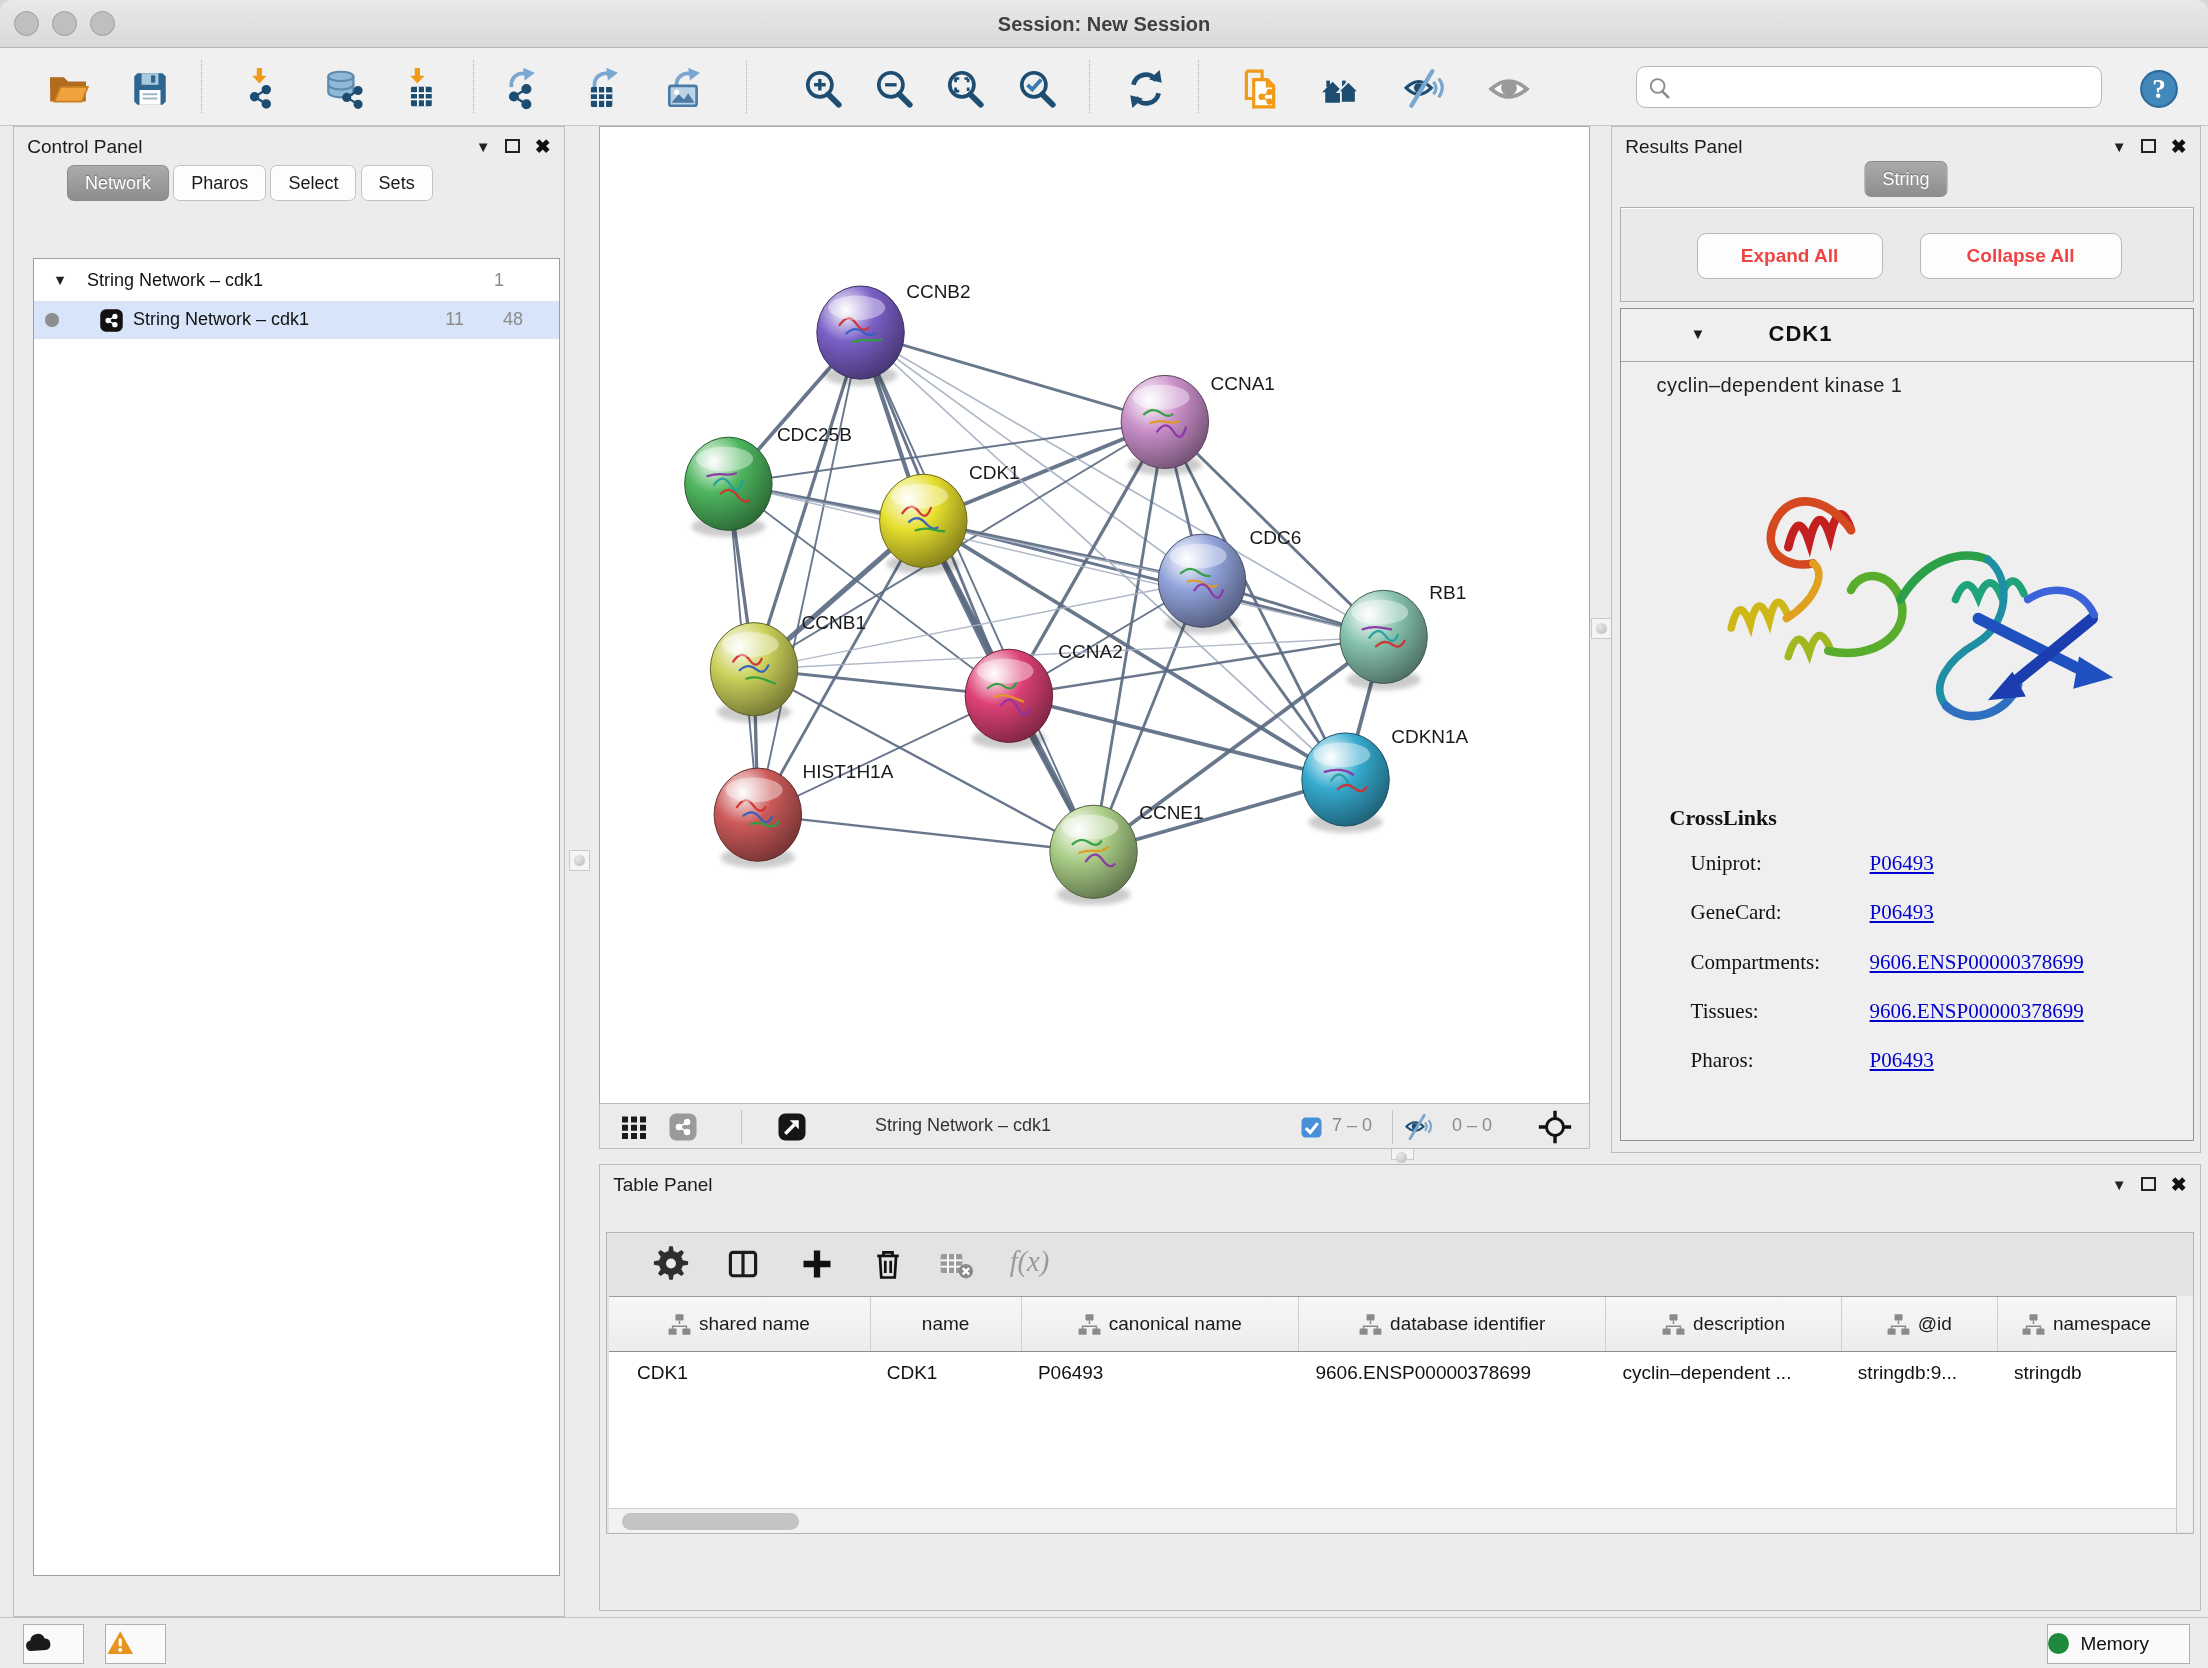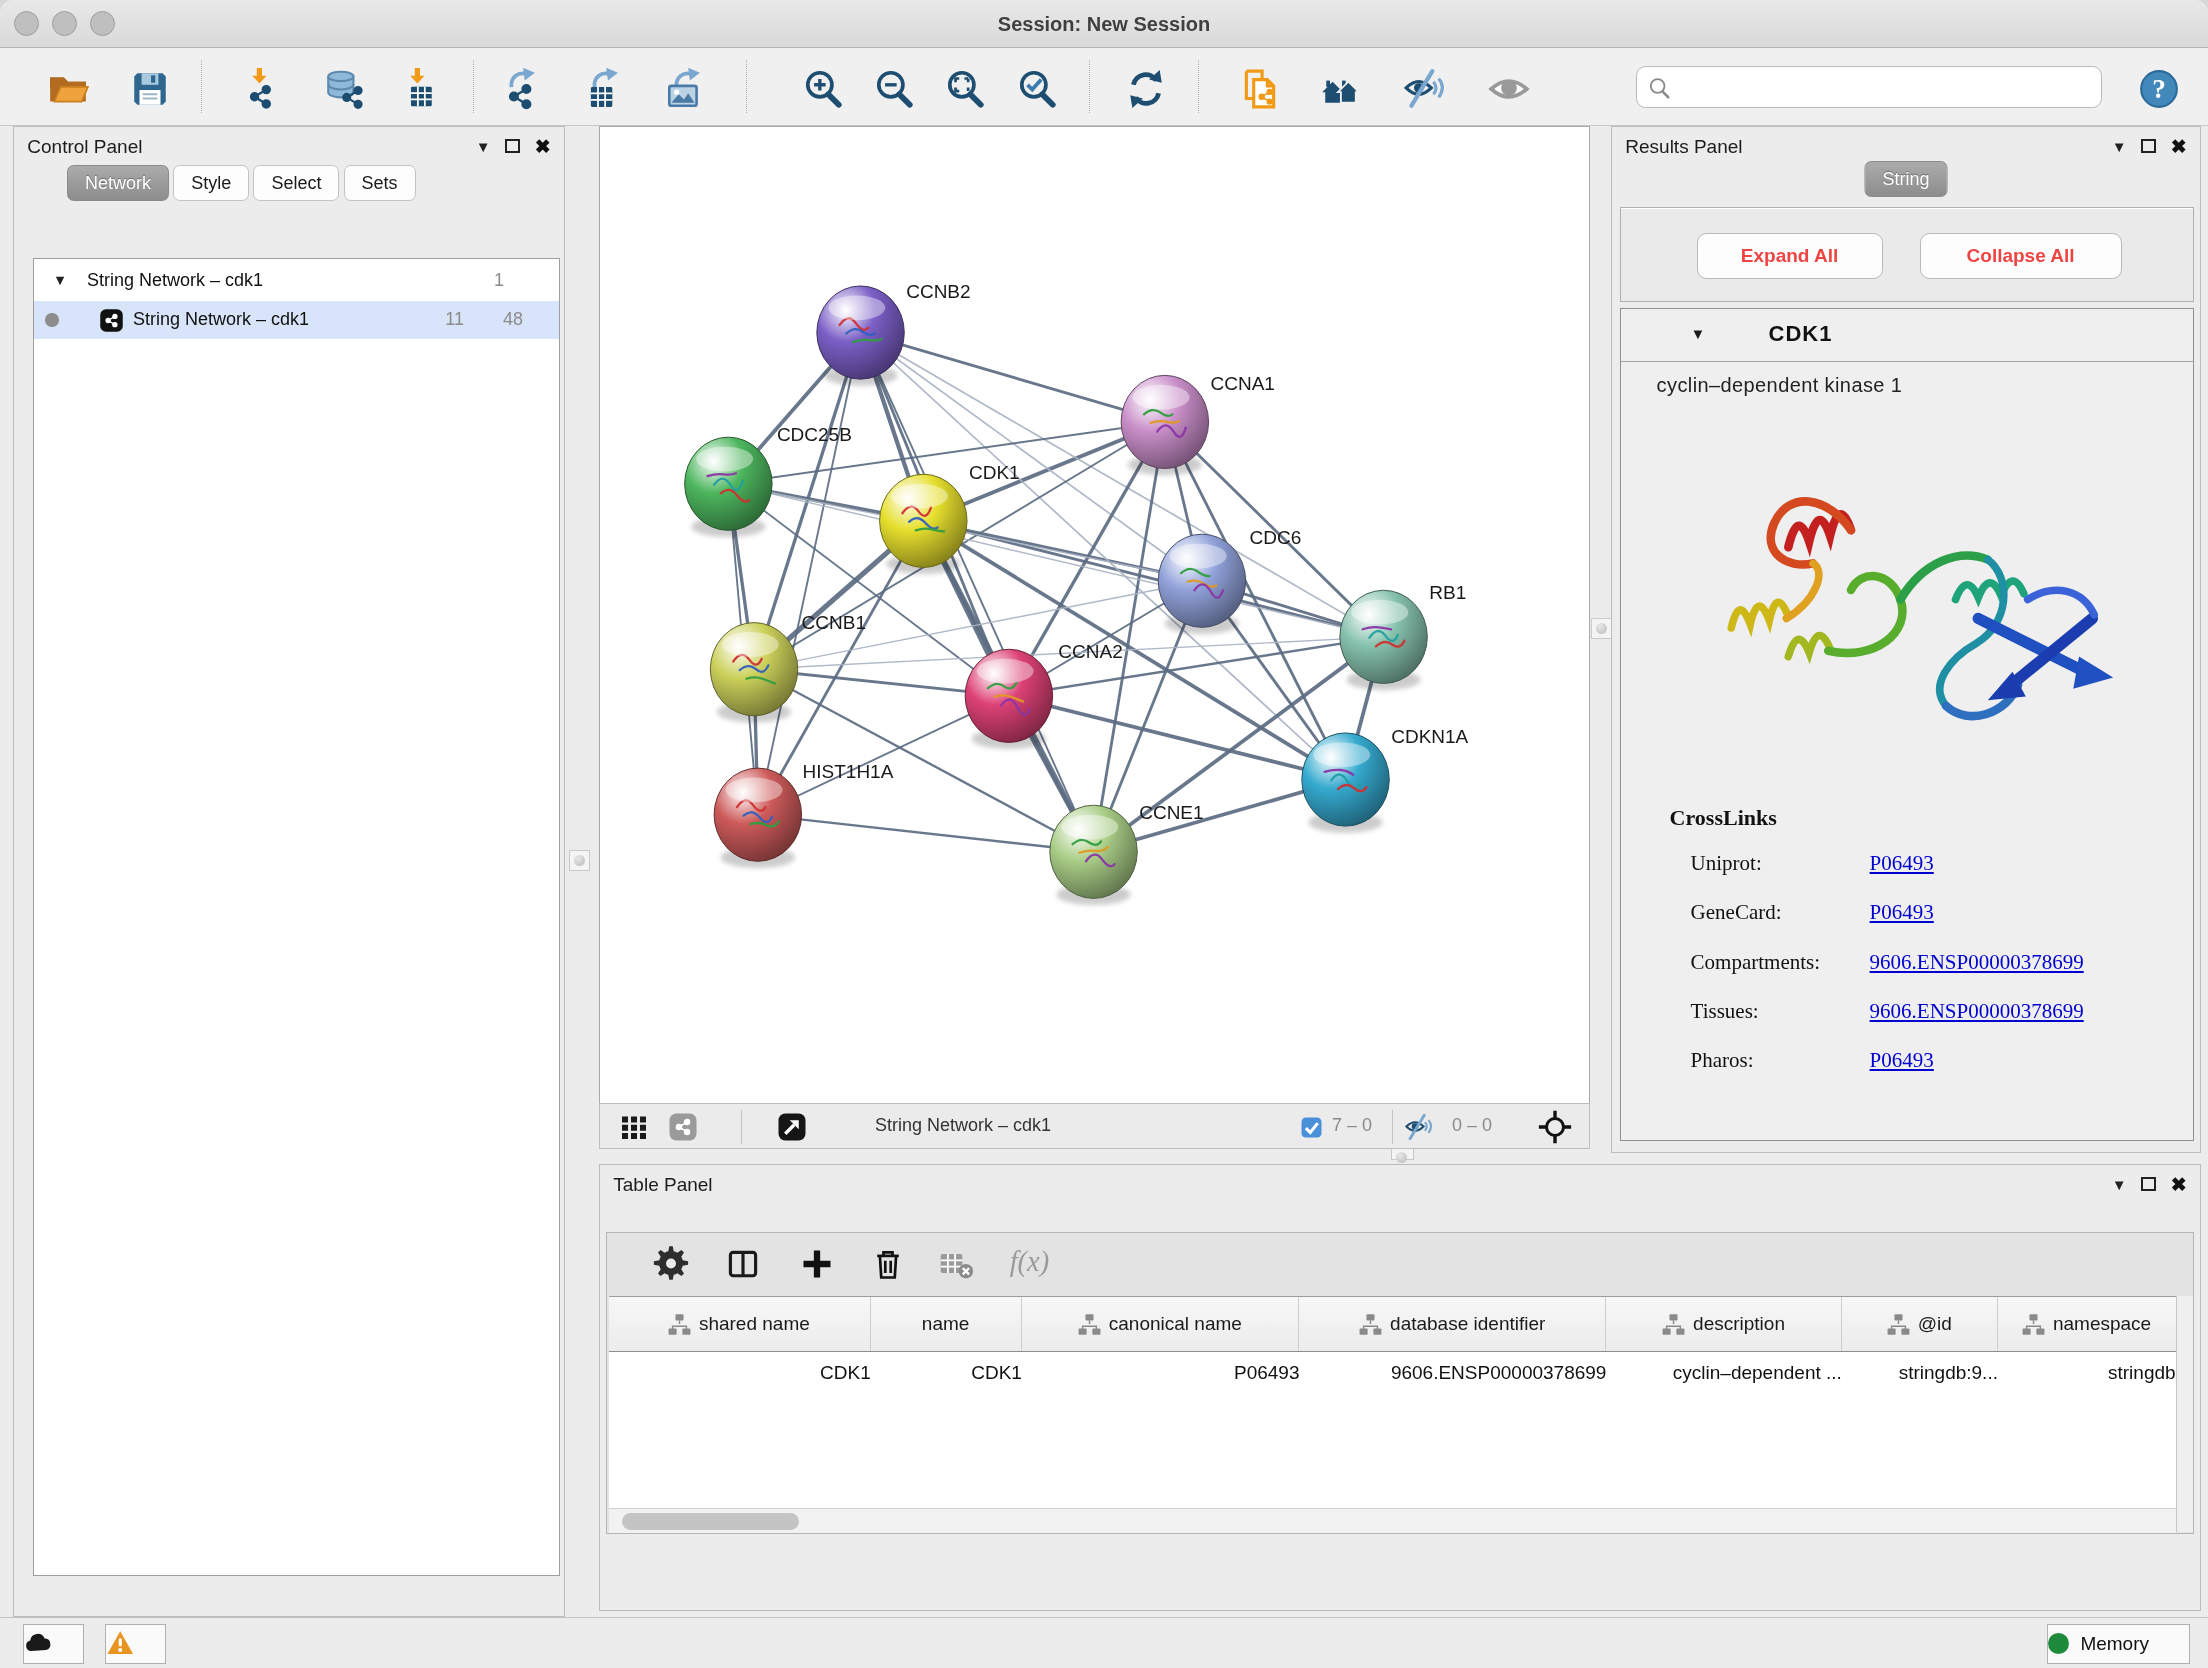--- a/index.html
+++ b/index.html
@@ -91,21 +91,21 @@
   .crosslinks { position:absolute; left:0px; top:496px; width:100%;
     font-family:"Liberation Serif", serif; font-size:21px; color:#111; }
   .cl-title { position:absolute; left:49px; top:0; font-weight:bold; font-size:22px; }
   .cl-row { position:absolute; left:0; width:100%; }
   .cl-lab { position:absolute; left:70px; }
   .cl-val { position:absolute; left:249px; color:#0000d0; text-decoration:underline; cursor:pointer; }
 
   
   #table-panel { left:599px; top:1164px; width:1602px; height:447px; }
   .tp-body { position:absolute; left:5.7px; top:67px; width:1588px; height:302px; background:#e3e3e3;
-    border:1px solid #b5b5b5;text-align:right; }
+    border:1px solid #b5b5b5; }
   .tp-tools { position:absolute; left:0; top:0; width:100%; height:63px; }
   .tp-ic { position:absolute; top:13.3px; width:36px; height:36px; cursor:pointer; }
   .fx { position:absolute; top:13.3px; font-family:"Liberation Serif", serif; font-style:italic;
     font-size:28.5px; color:#9a9a9a; }
   .grid-table { position:absolute; left:1.9px; top:63px; width:1567px; height:236px; background:#fff;
     border-top:1px solid #9c9c9c; overflow:hidden; }
   .gt-head { display:flex; height:55px; background:linear-gradient(#f7f7f7,#ececec);
     border-bottom:1.9px solid #8f8f8f; }
   .gt-hcell { display:flex; align-items:center; justify-content:center; gap:7.6px; font-size:19px;
     color:#1a1a1a; border-right:1px solid #cfcfcf; overflow:hidden; white-space:nowrap; cursor:pointer; }
@@ -440,21 +440,21 @@
     <div class="phead">
       <span class="ptitle">Control Panel</span>
       <span class="pbtns">
         <span class="pbtn-collapse">▼</span>
         <span class="pbtn-max"></span>
         <span class="pbtn-close">✖</span>
       </span>
     </div>
     <div class="cp-tabs">
       <span class="tab sel">Network</span>
-      <span class="tab">Style</span>
+      <span class="tab">Pharos</span>
       <span class="tab">Select</span>
       <span class="tab">Sets</span>
     </div>
     <div class="treebox">
       <div class="trow" style="top:3.8px">
         <span class="tri">▼</span>
         <span class="lbl" style="left:53px">String Network – cdk1</span>
         <span class="cnt" style="right:55px">1</span>
       </div>
       <div class="trow sel" style="top:42px">

